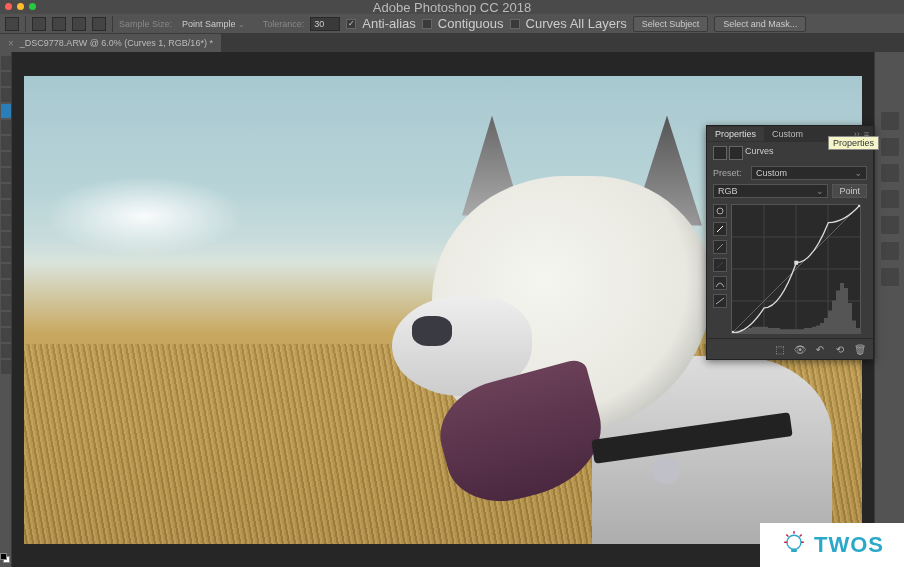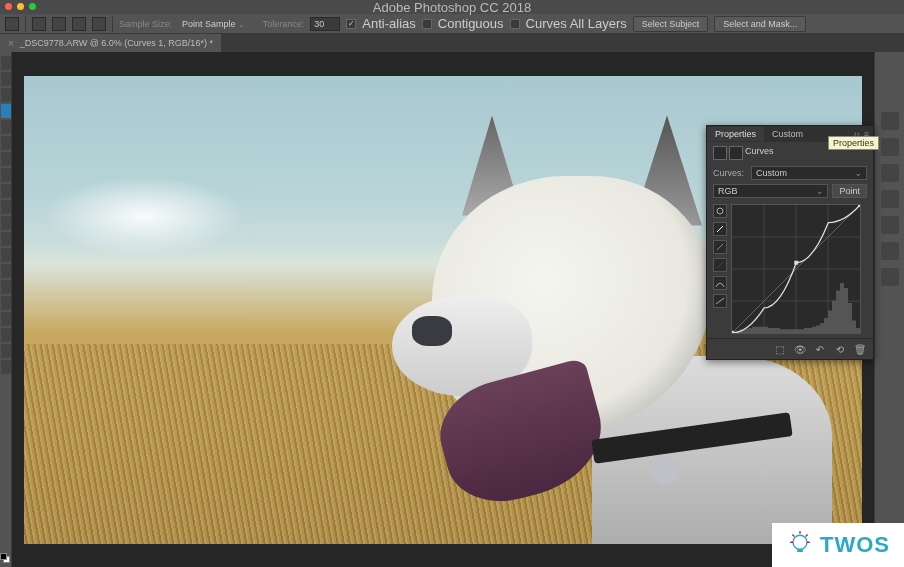--- a/index.html
+++ b/index.html
@@ -89,21 +89,21 @@
 .curve-hist { position: absolute; bottom: 0; left: 0; width: 100%; height: 50px; }
 .curve-line { position: absolute; inset: 0; }
 .curve-baseline { stroke: #666; stroke-width: 1; }
 .curve-curve { stroke: #ddd; stroke-width: 1.3; fill: none; }
 .curve-point { fill: #ddd; }
 
 .panel-footer { display: flex; justify-content: flex-end; gap: 6px; padding: 4px 6px; border-top: 1px solid #2a2a2a; }
 .footer-icon { width: 14px; height: 12px; display: flex; align-items: center; justify-content: center; color: #aaa; font-size: 10px; }
 
 
-.watermark { position: absolute; right: 0; bottom: 0; background: #fff; padding: 8px 14px; display: flex; align-items: center; gap: 6px; }
+.watermark { position: absolute; right: 0; bottom: 0; background: #fff; padding: 8px 20px; display: flex; align-items: center; gap: 6px; }
 .watermark-icon { width: 28px; height: 28px; }
 .watermark-text { color: #2aa8c8; font-weight: 700; font-size: 22px; letter-spacing: 1px; }
 </style>
 </head>
 <body>
 
 <div class="titlebar">
   <div class="traffic-lights">
     <span class="tl-red"></span>
     <span class="tl-yellow"></span>
@@ -210,21 +210,21 @@
   </div>
   <div class="panel-tooltip">Properties</div>
 
   <div class="panel-type">
     <div class="panel-type-icon"></div>
     <div class="panel-type-icon"></div>
     <div class="panel-type-text">Curves</div>
   </div>
 
   <div class="panel-row">
-    <div class="panel-row-label">Curves:</div>
+    <div class="panel-row-label">Preset:</div>
     <div class="panel-row-select"><span>Custom</span><span class="chev">⌄</span></div>
   </div>
 
   <div class="panel-row">
     <div class="panel-row-select" style="flex:1"><span>RGB</span><span class="chev">⌄</span></div>
     <button class="panel-auto">Point</button>
   </div>
 
   <div class="curves-body">
     <div class="curve-tools">

